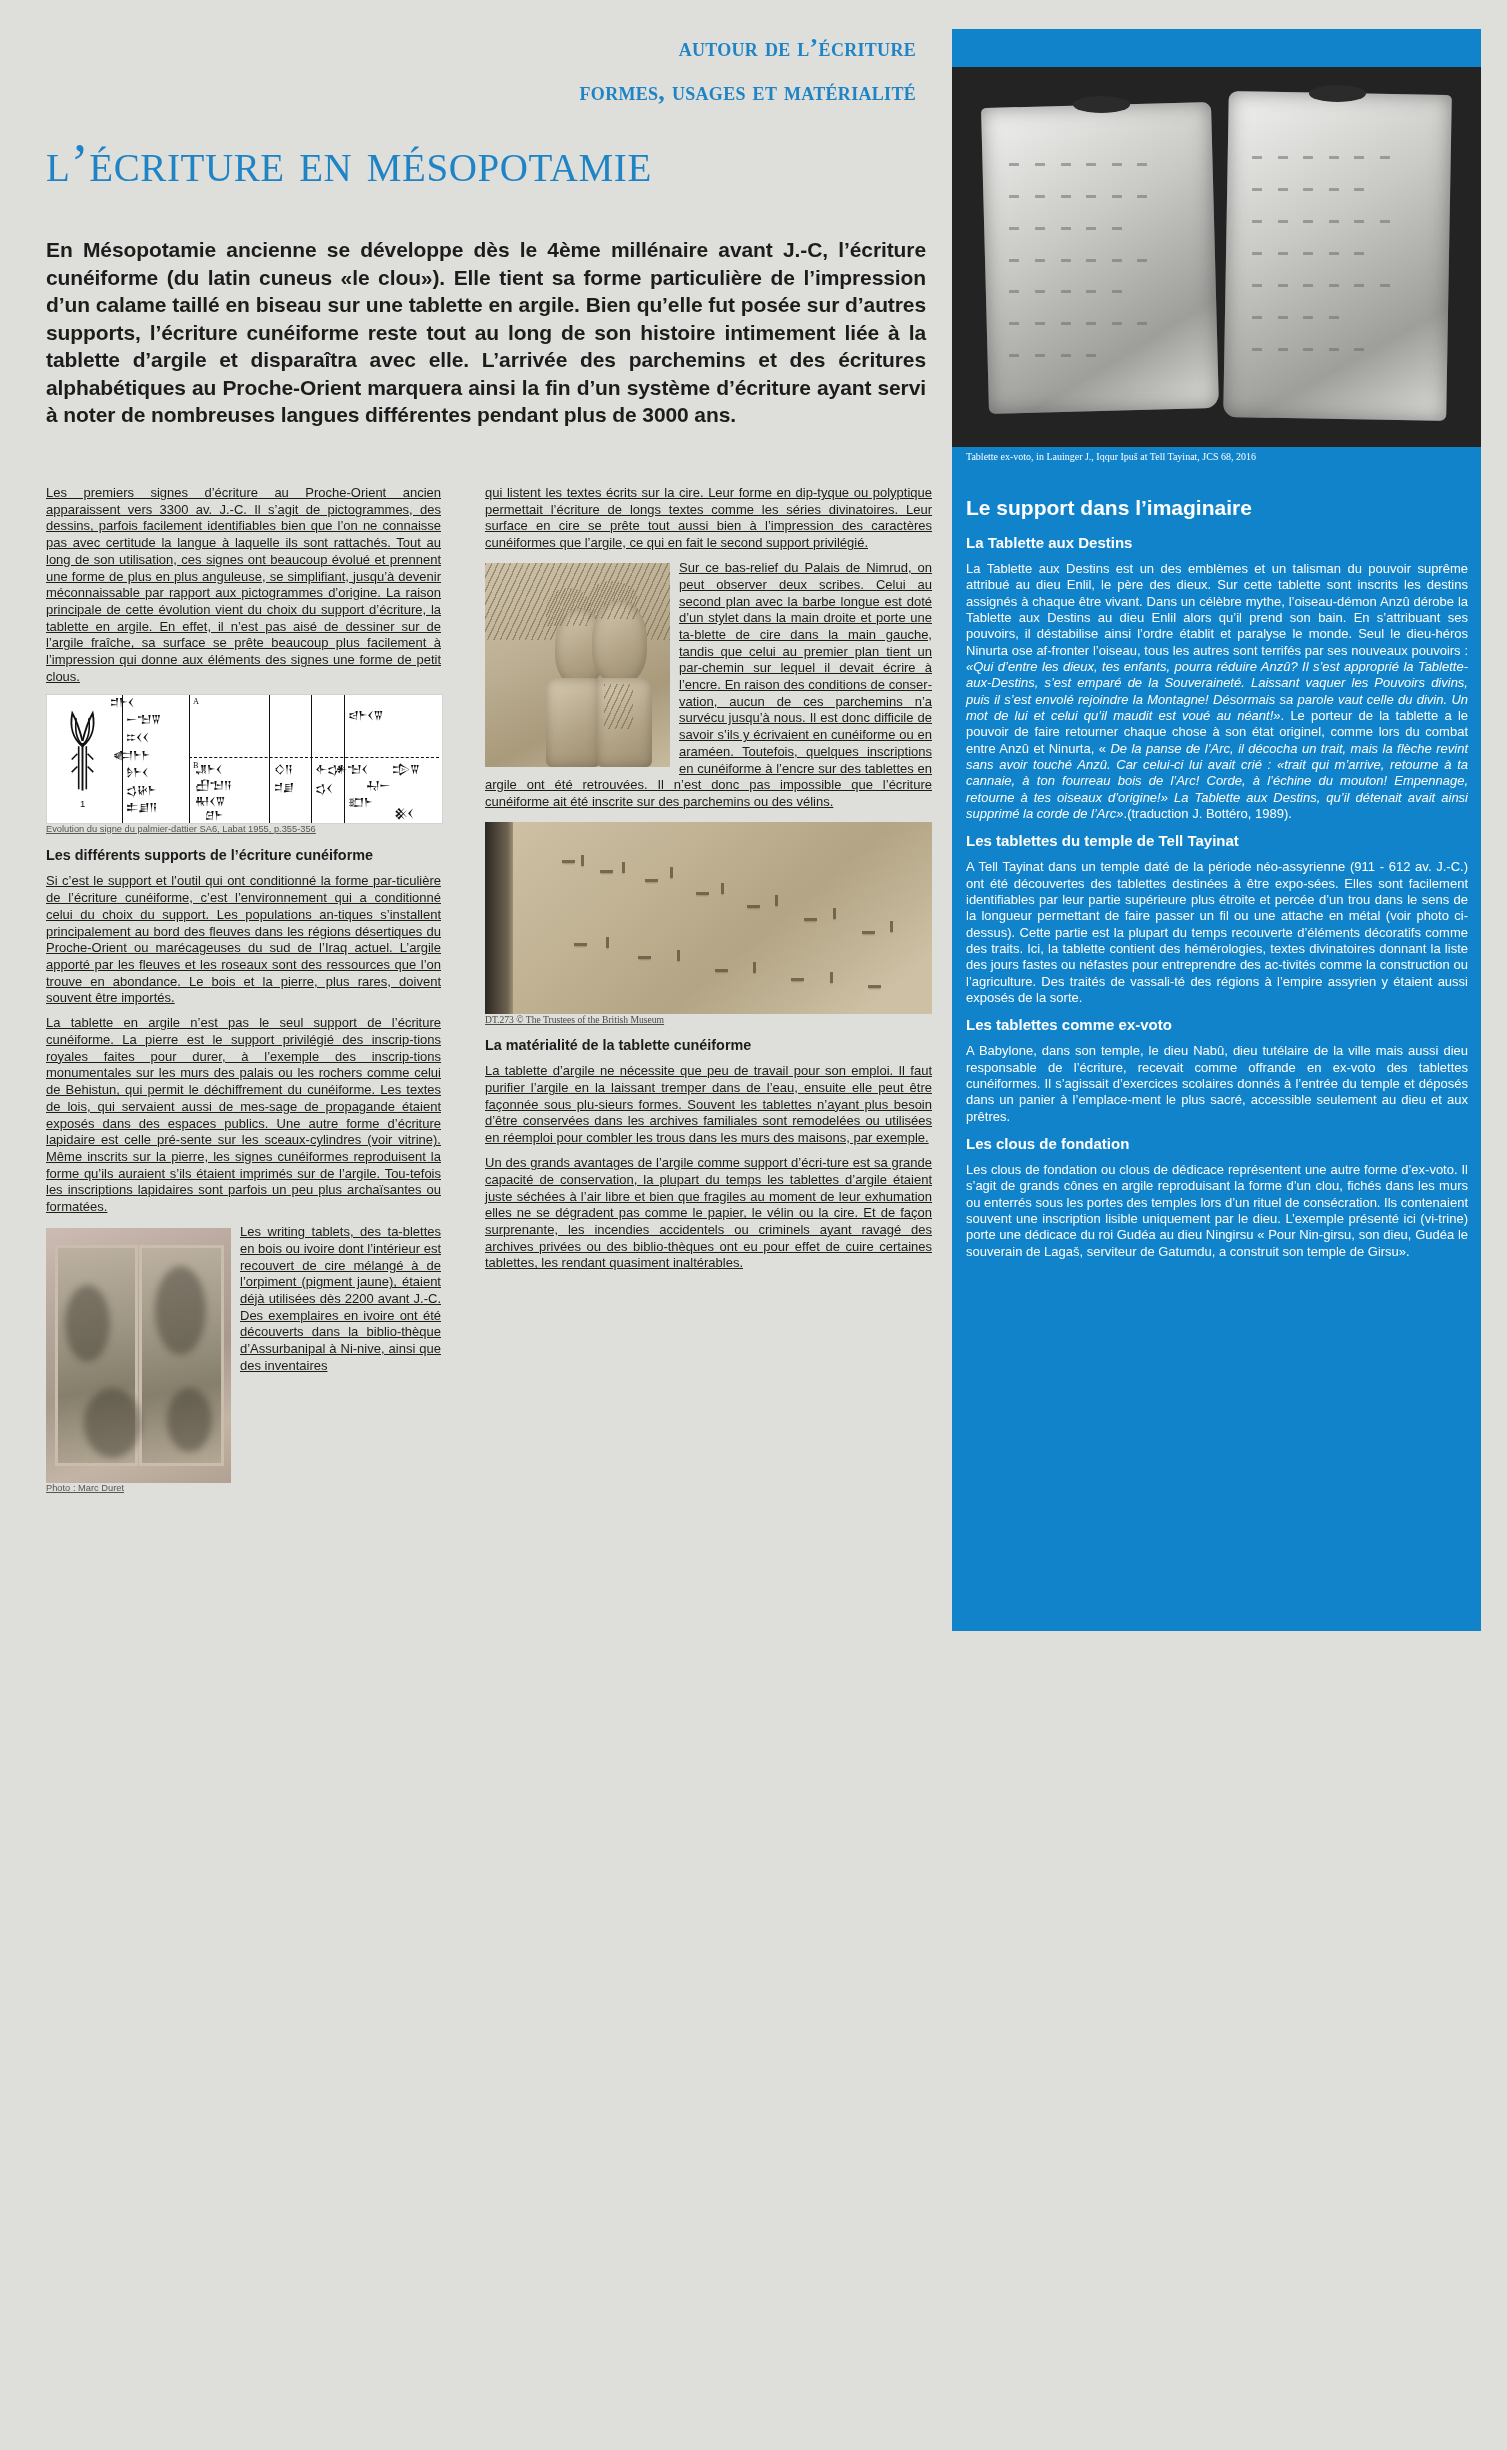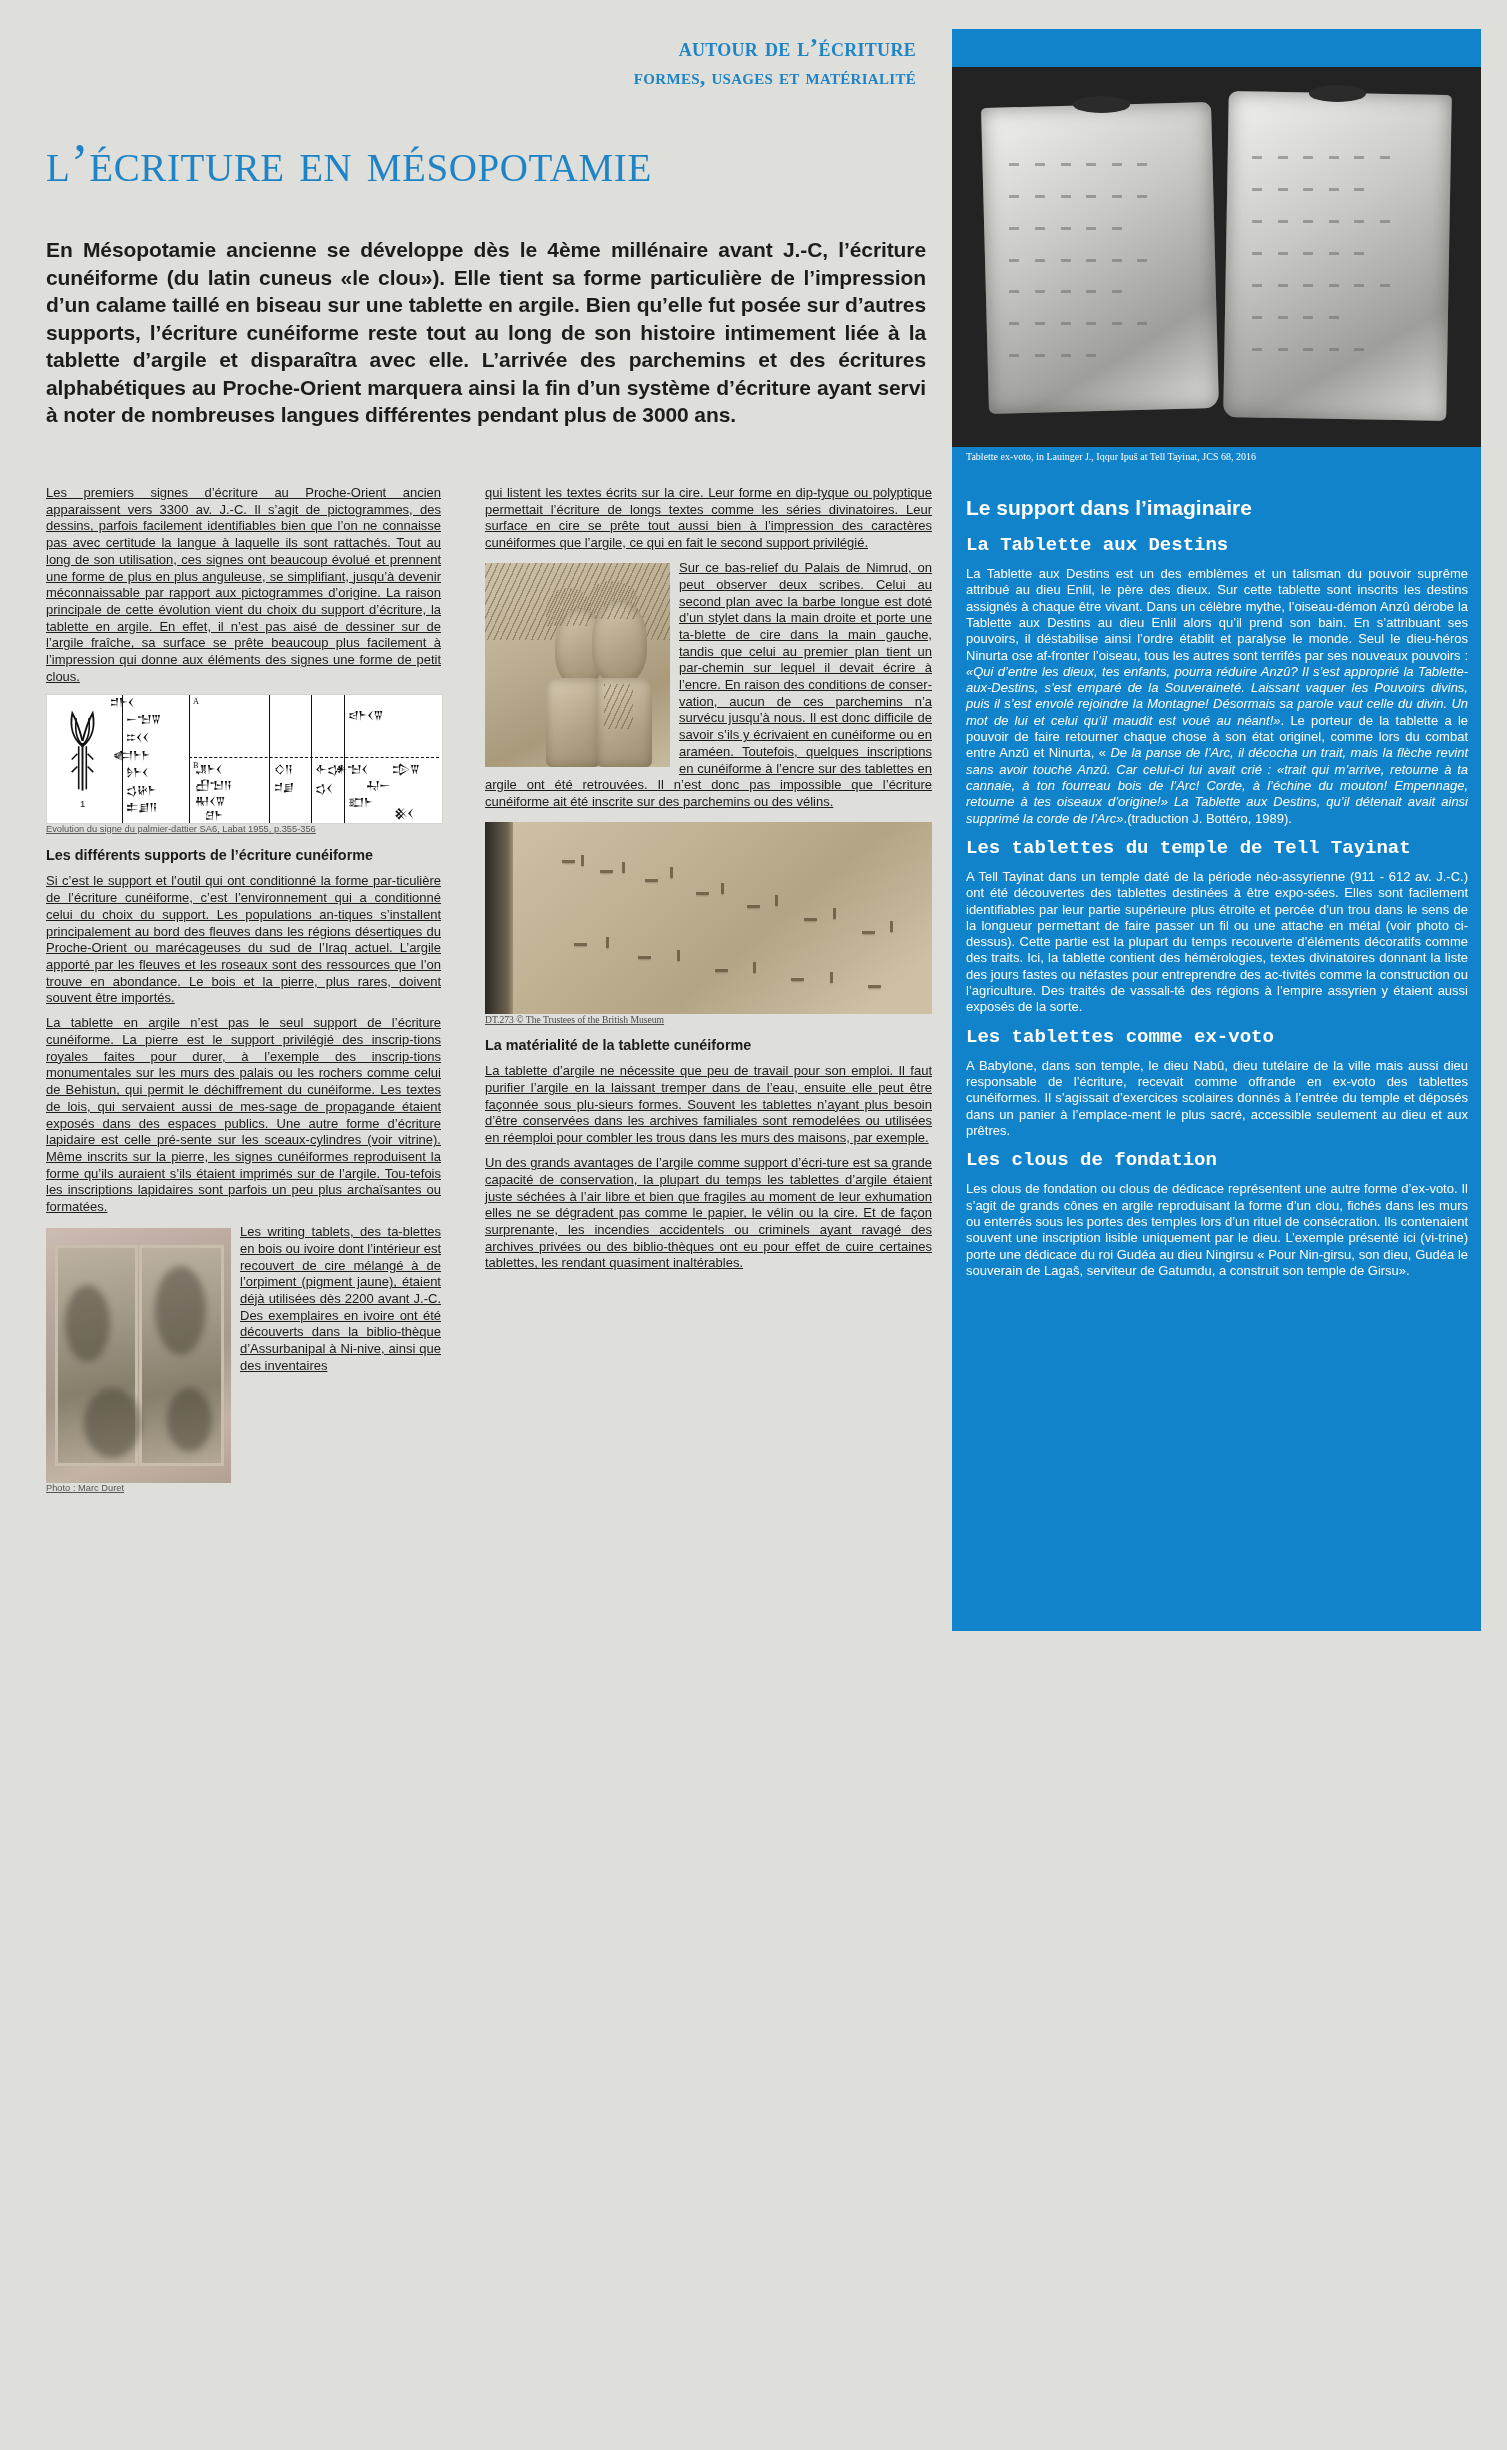--- a/index.html
+++ b/index.html
@@ -20,21 +20,21 @@
     font-family:"Liberation Serif", serif;
     font-weight:bold;
     font-size:25.5px;
     line-height:1.22;
     letter-spacing:0.3px;
     font-variant:small-caps;
     text-transform:lowercase;
   }
   .kicker div{display:block;}
   .kicker .k1{font-size:26px;}
-  .kicker .k2{font-size:22px;}
+  .kicker .k2{font-size:26px;margin-top:12px;}
 
   .maintitle{
     position:absolute;left:46px;top:131px;width:855px;
     color:#1e84c6;
     font-family:"Liberation Serif", serif;
     font-size:55px;
     font-weight:normal;
     font-variant:small-caps;
     text-transform:lowercase;
     letter-spacing:0.6px;
@@ -183,21 +183,21 @@
     font-family:"Liberation Serif", serif;
     font-size:10px;
     color:#ffffff;
     line-height:1.3;
     margin:0 0 33px 0;
   }
   .blue-h2{
     font-size:21px;font-weight:bold;margin:0 0 14px 0;line-height:1.15;
   }
   .blue-h3{
-    font-size:19px;font-weight:bold;margin:10.2px 0 9px 0;line-height:1.2;font-family:Liberation Mono, monospace;
+    font-size:15px;font-weight:bold;margin:10.2px 0 9px 0;line-height:1.2;
   }
   .blue-p{
     font-size:13px;line-height:1.255;text-align:justify;margin:0 0 9px 0;
   }
   .blue-p em{font-style:italic;}
 </style>
 </head>
 <body>
 
 <div class="page">

